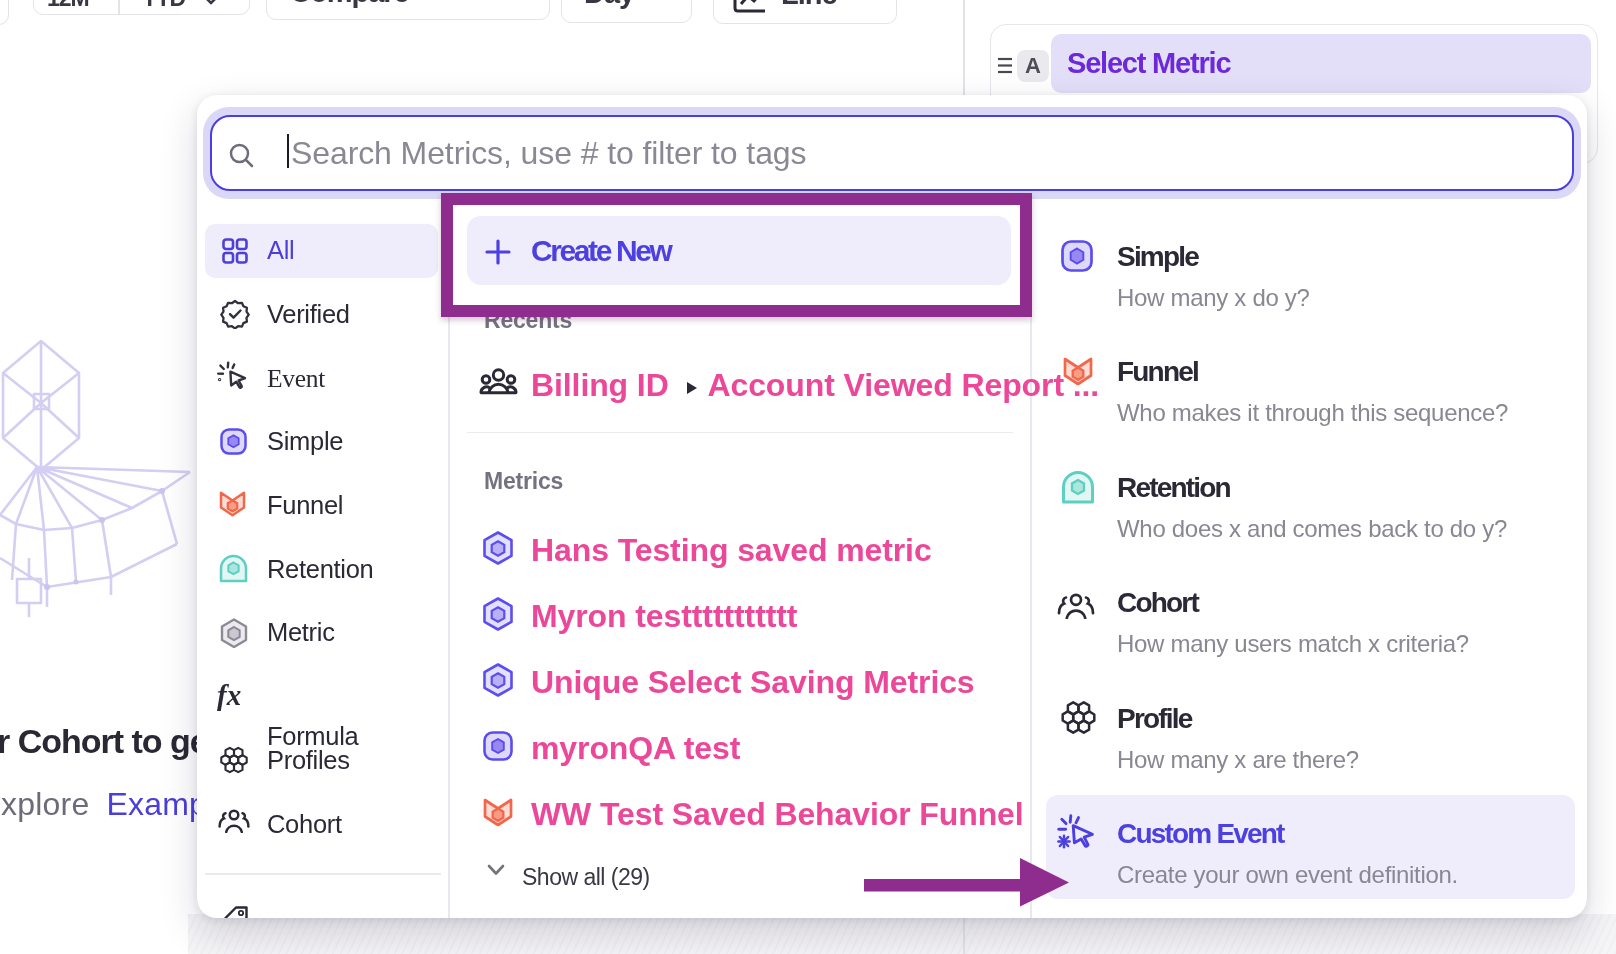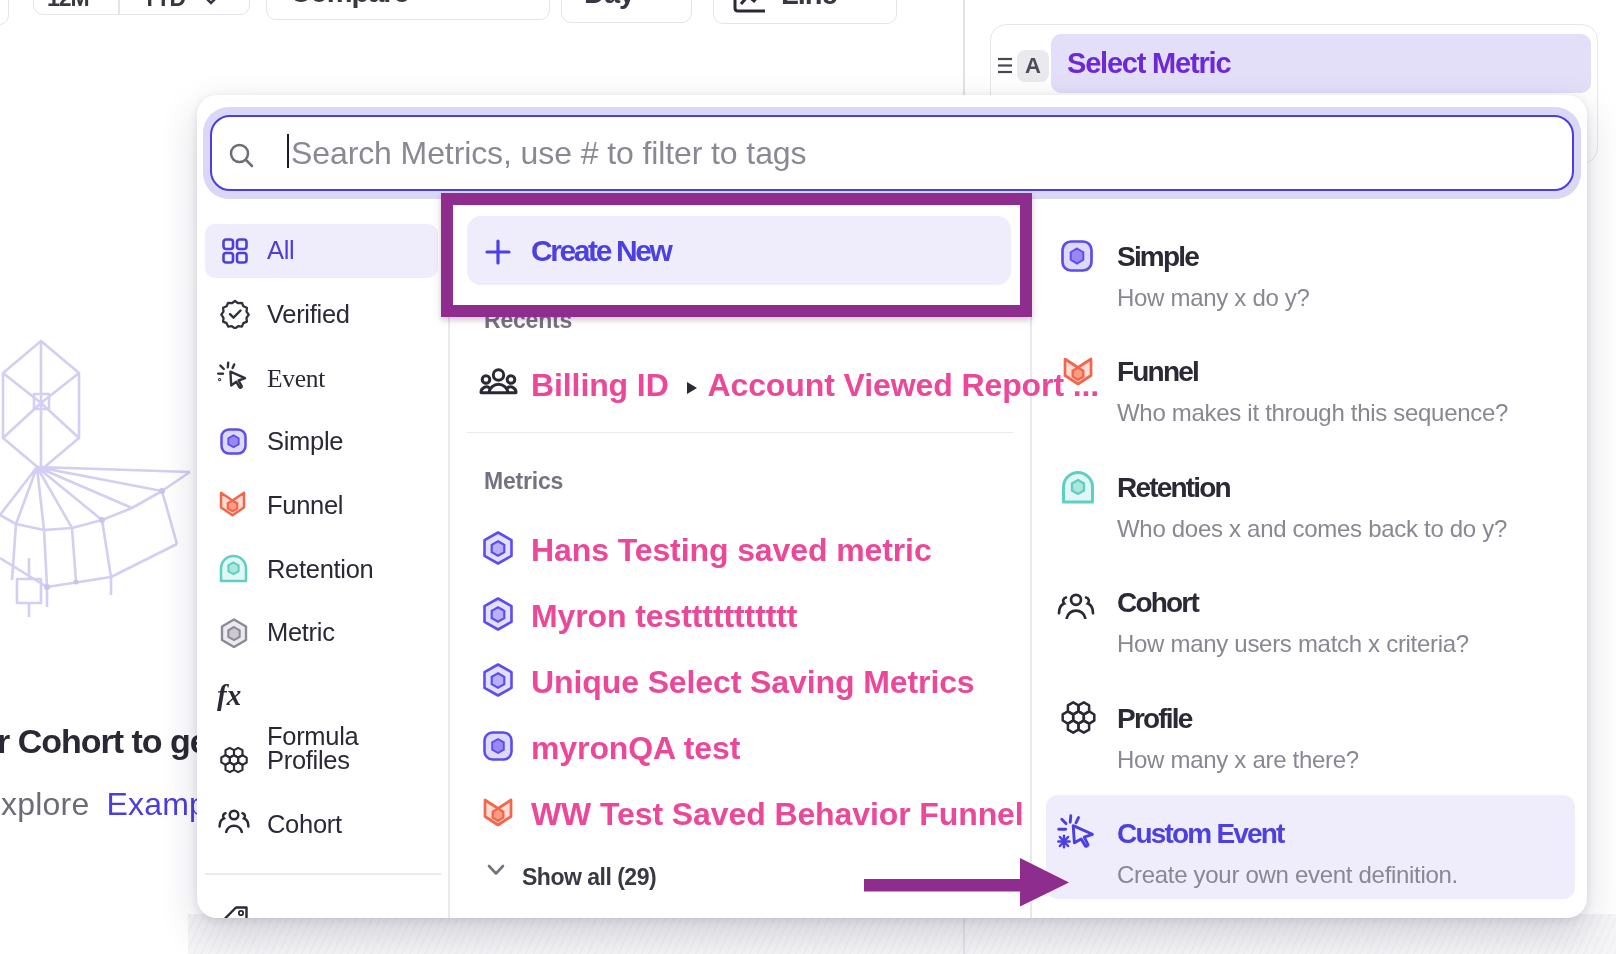--- a/index.html
+++ b/index.html
@@ -219,21 +219,21 @@
     <path d="M15 10.6 L20.3 13.7 V19.7 L15 22.8 L9.7 19.7 V13.7 Z" fill="#f79c85" stroke="#f2664a" stroke-width="2.3"></path>
   </svg>
   <div class="midtxt" style="top:437px;">Hans Testing saved metric</div>
   <div class="midtxt" style="top:503px;">Myron testtttttttttt</div>
   <div class="midtxt" style="top:569px;">Unique Select Saving Metrics</div>
   <div class="midtxt" style="top:635px;">myronQA test</div>
   <div class="midtxt" style="top:701px;">WW Test Saved Behavior Funnel</div>
   <svg class="abs" style="left:290px; top:769px;" width="18" height="12" viewBox="0 0 18 12" fill="none">
     <path d="M2 2 L9 9.5 L16 2" stroke="#75727e" stroke-width="2.6" stroke-linecap="round" stroke-linejoin="round"></path>
   </svg>
-  <div class="abs" style="left:325px; top:769px; font-size:23px; font-weight:700; letter-spacing:-0.5px; color:#3a3844;">Show all (29)</div>
+  <div class="abs" style="left:325px; top:769px; font-size:23px; font-weight:400; letter-spacing:-0.5px; color:#3a3844;">Show all (29)</div>
 
   <div class="abs" style="left:849px; top:700px; width:529px; height:104px; background:#efecfb; border-radius:12px;"></div>
 
   <svg class="abs" style="left:864px; top:145px;" width="32" height="32" viewBox="0 0 32 32" fill="none">
     <rect x="1.5" y="1.5" width="29" height="29" rx="8.5" fill="#ded9f9" stroke="#5b4cf0" stroke-width="2.7"></rect>
     <path d="M16 8.5 L22.3 12.2 V19.8 L16 23.5 L9.7 19.8 V12.2 Z" fill="#9a88f2" stroke="#5b4cf0" stroke-width="2"></path>
   </svg>
   <svg class="abs" style="left:866px; top:262px;" width="30" height="29" viewBox="0 0 30 29" fill="none">
     <path d="M2 2 L15 10.5 L28 2 V18.5 L15 27 L2 18.5 Z" fill="#fcdcd4" stroke="#f2664a" stroke-width="2.7" stroke-linejoin="round"></path>
     <path d="M15 10.6 L20.3 13.7 V19.7 L15 22.8 L9.7 19.7 V13.7 Z" fill="#f79c85" stroke="#f2664a" stroke-width="2.3"></path>

